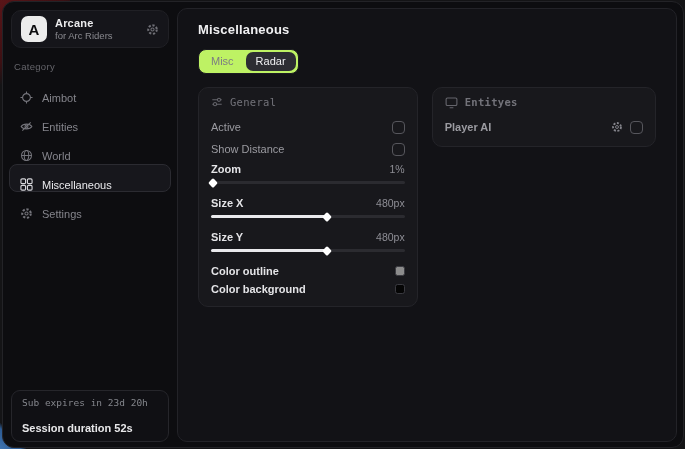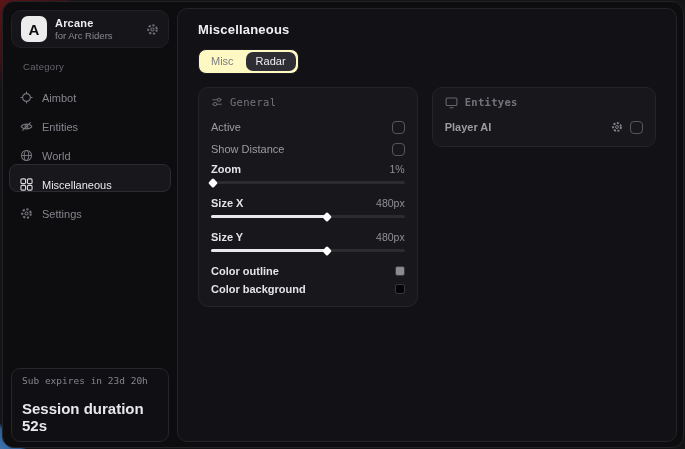--- a/index.html
+++ b/index.html
@@ -19,40 +19,40 @@
   .sidebar { position:absolute; left:0; top:0; bottom:0; width:174px; }
   .brand { margin:8px; height:38px; display:flex; align-items:center; gap:8px;
            padding:0 9px; background:#15151a; border:1px solid #202025; border-radius:10px; }
   .logo { width:26px; height:26px; background:#ececec; border-radius:7px; color:#0c0c0e;
           font-weight:bold; font-size:15px; display:grid; place-items:center; flex:none; }
   .brand-text { display:flex; flex-direction:column; gap:1px; min-width:0; }
   .brand-name { font-size:11px; font-weight:bold; color:#ececee; letter-spacing:.2px; }
   .brand-sub  { font-size:9.5px; color:#8a8a90; }
   .brand .icon { margin-left:auto; color:#6f6f76; }
 
-  .cat-label { margin:13px 0 5px 20px; font-size:9.5px; color:#65656b; letter-spacing:.3px; }
+  .cat-label { margin:13px 0 5px 11px; font-size:9.5px; color:#65656b; letter-spacing:.3px; }
 
   .nav { display:flex; flex-direction:column; gap:1px; }
   .nav-item { height:28px; margin:0 6px; padding:0 10px; display:flex; align-items:flex-end; gap:9px;
               color:#85858c; font-size:11px; border:1px solid transparent; border-radius:8px; cursor:default; }
   .nav-item .icon { color:#74747b; }
   .nav-item.selected { color:#e9e9ec; background:#17171c; border-color:#2b2b31; }
   .nav-item.selected .icon { color:#d6d6da; }
 
   .footer-card { position:absolute; left:8px; right:8px; bottom:5px; padding:6px 10px 7px;
                  border:1px solid #26262b; border-radius:9px; background:#101014; }
   .footer-card .mono { font-family:"DejaVu Sans Mono", monospace; font-size:9.5px; color:#84868c; margin-bottom:14px; }
-  .footer-card .sess { font-size:15px; font-weight:bold; color:#e8e8ea; }
+  .footer-card .sess { font-size:11px; font-weight:bold; color:#e8e8ea; }
 
   
   .main { position:absolute; left:174px; top:6px; right:6px; bottom:5px;
           background:#121216; border:1px solid #232328; border-radius:10px; padding:13px 20px; }
   .page-title { font-size:13px; font-weight:bold; color:#f0f0f2; letter-spacing:.2px; }
 
-  .tabs { display:inline-flex; margin-top:12px; padding:2px; gap:2px; background:#fef9c3;
+  .tabs { display:inline-flex; margin-top:12px; padding:2px; gap:2px; background:#bef264;
           border:1px solid #1b1b20; border-radius:8px; }
   .tab { padding:3px 10px 4px; font-size:11px; color:#7c7c83; border-radius:7px; cursor:default; }
   .tab.selected { background:#2d2d33; color:#efeff1; }
 
   .cards { display:flex; align-items:flex-start; gap:14px; margin-top:13px; }
   .card { background:#18181c; border:1px solid #242429; border-radius:10px; padding:8px 12px 8px; }
   .card-general { width:233px; }
   .card-entities { width:238px;font-weight:bold; }
   .card-header { display:flex; align-items:flex-start; gap:7px; height:20px; color:#73737a;
                  font-family:"DejaVu Sans Mono", monospace; font-size:10.5px; letter-spacing:.3px; }

